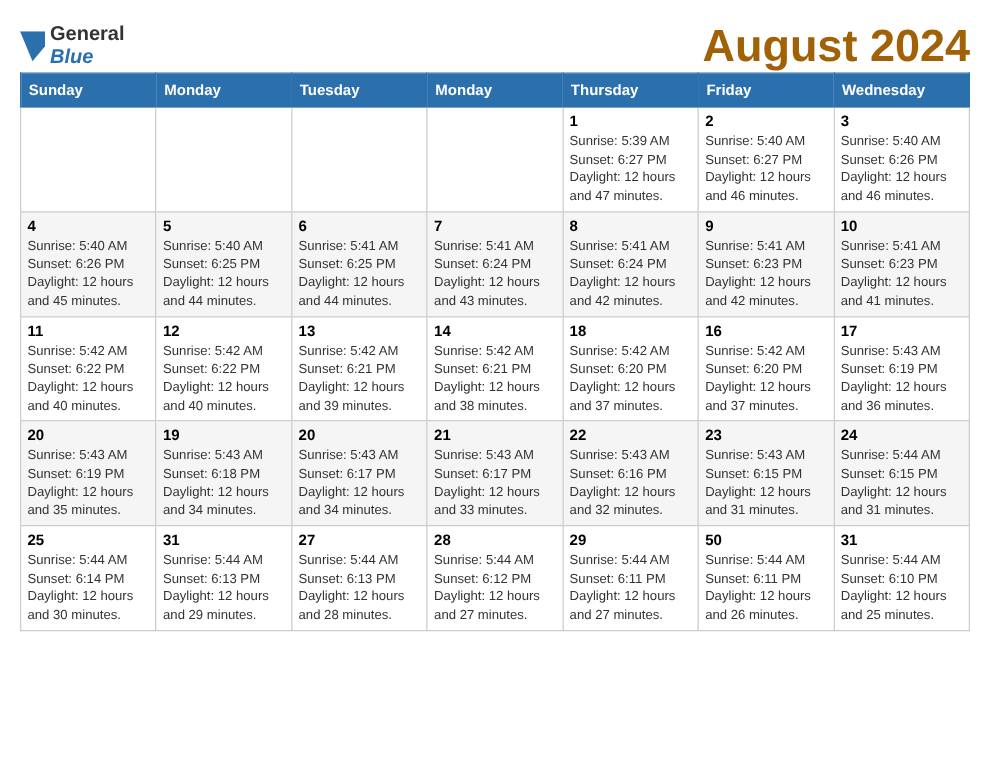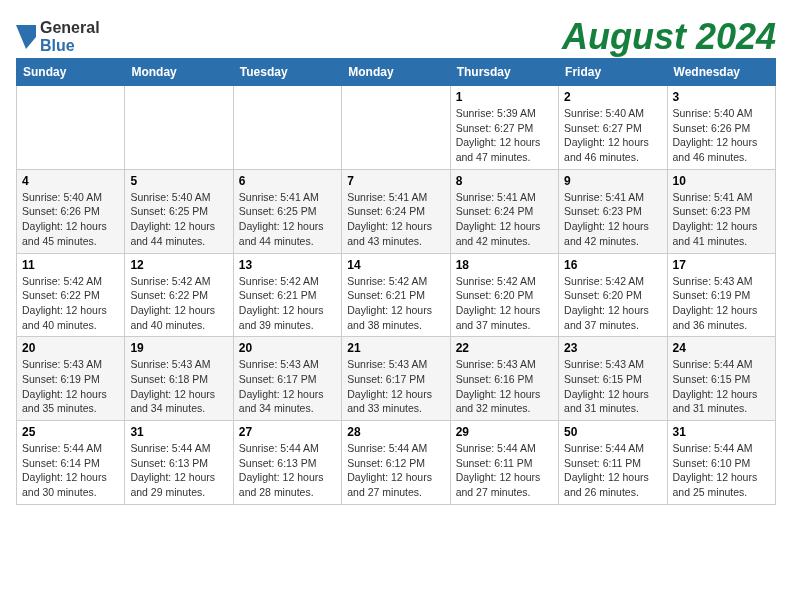--- a/index.html
+++ b/index.html
@@ -27,33 +27,33 @@
     }
     .logo-general {
       font-size: 16px;
       font-weight: bold;
       color: #333;
     }
     .logo-blue {
       font-size: 16px;
       font-weight: bold;
       color: #2c6fad;
+      font-style: italic;
     }
     .logo-icon {
       width: 20px;
       height: 24px;
     }
     .title-area {
       text-align: right;
     }
     .month-title {
       font-size: 36px;
       font-weight: bold;
-      color: #15803d;
-      font-style: italic;
+      color: #a16207;
     }
     .location-title {
       font-size: 16px;
       color: #555;
     }
     .calendar-table {
       width: 100%;
       border-collapse: collapse;
       font-size: 11px;
     }

